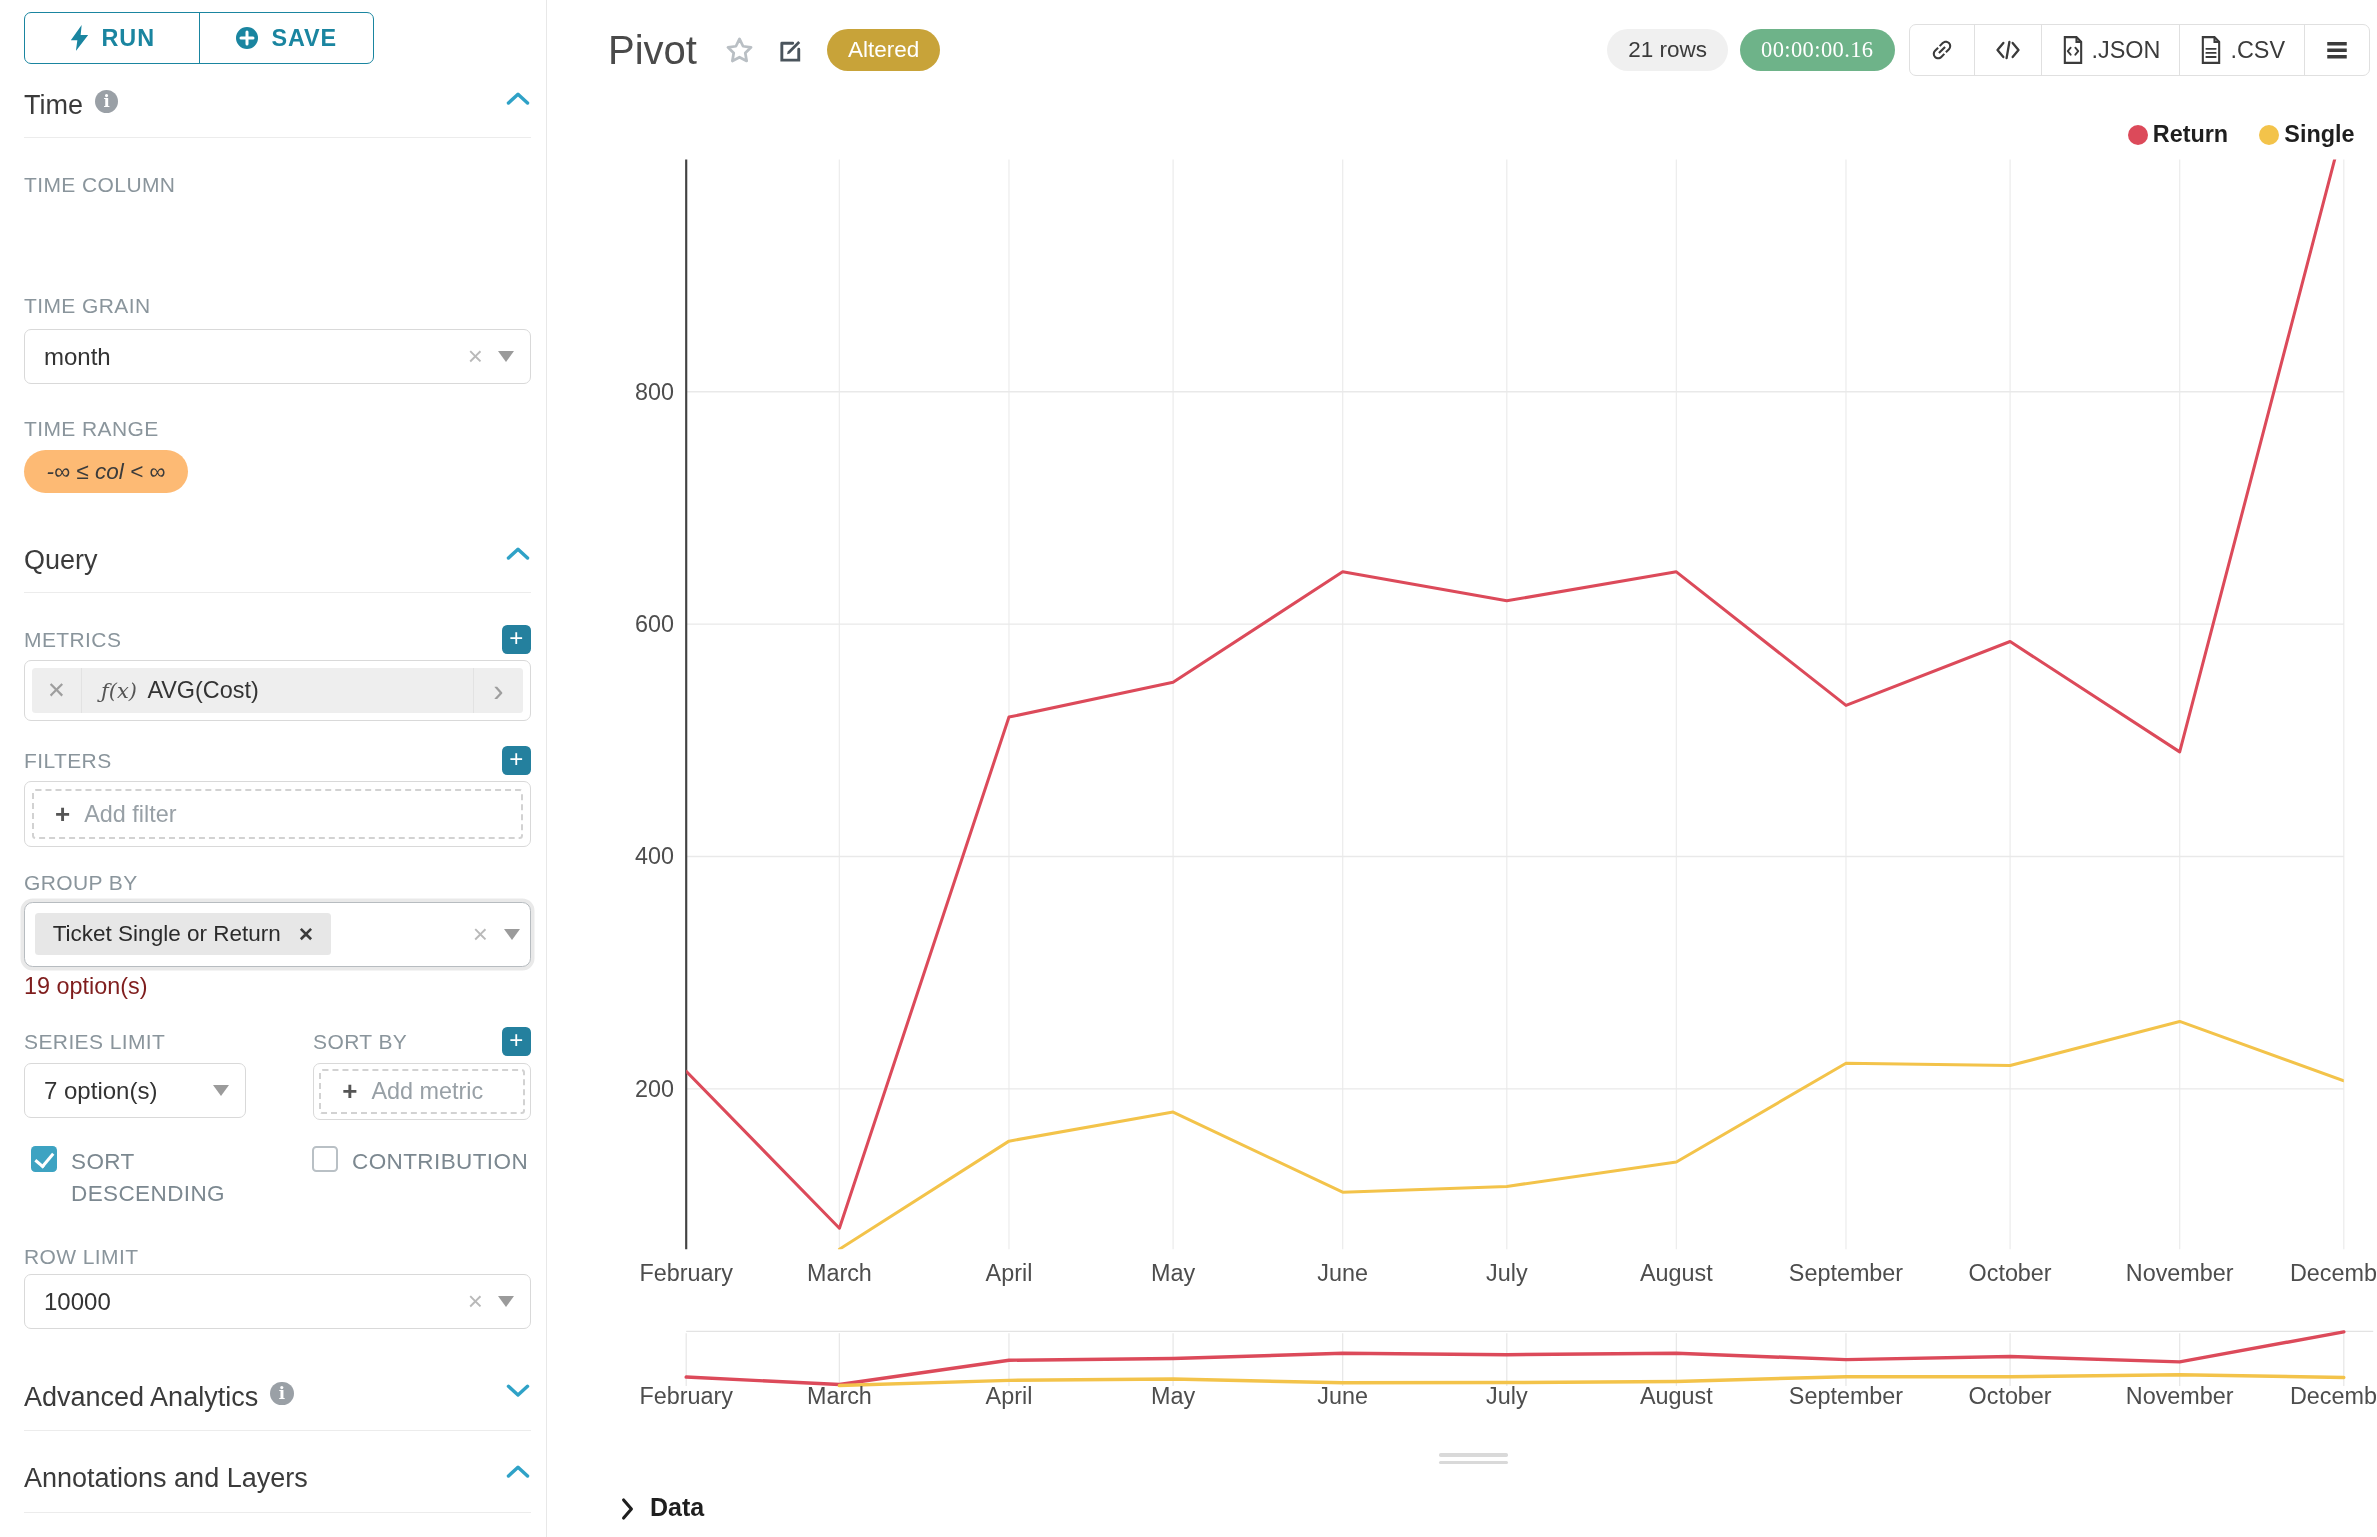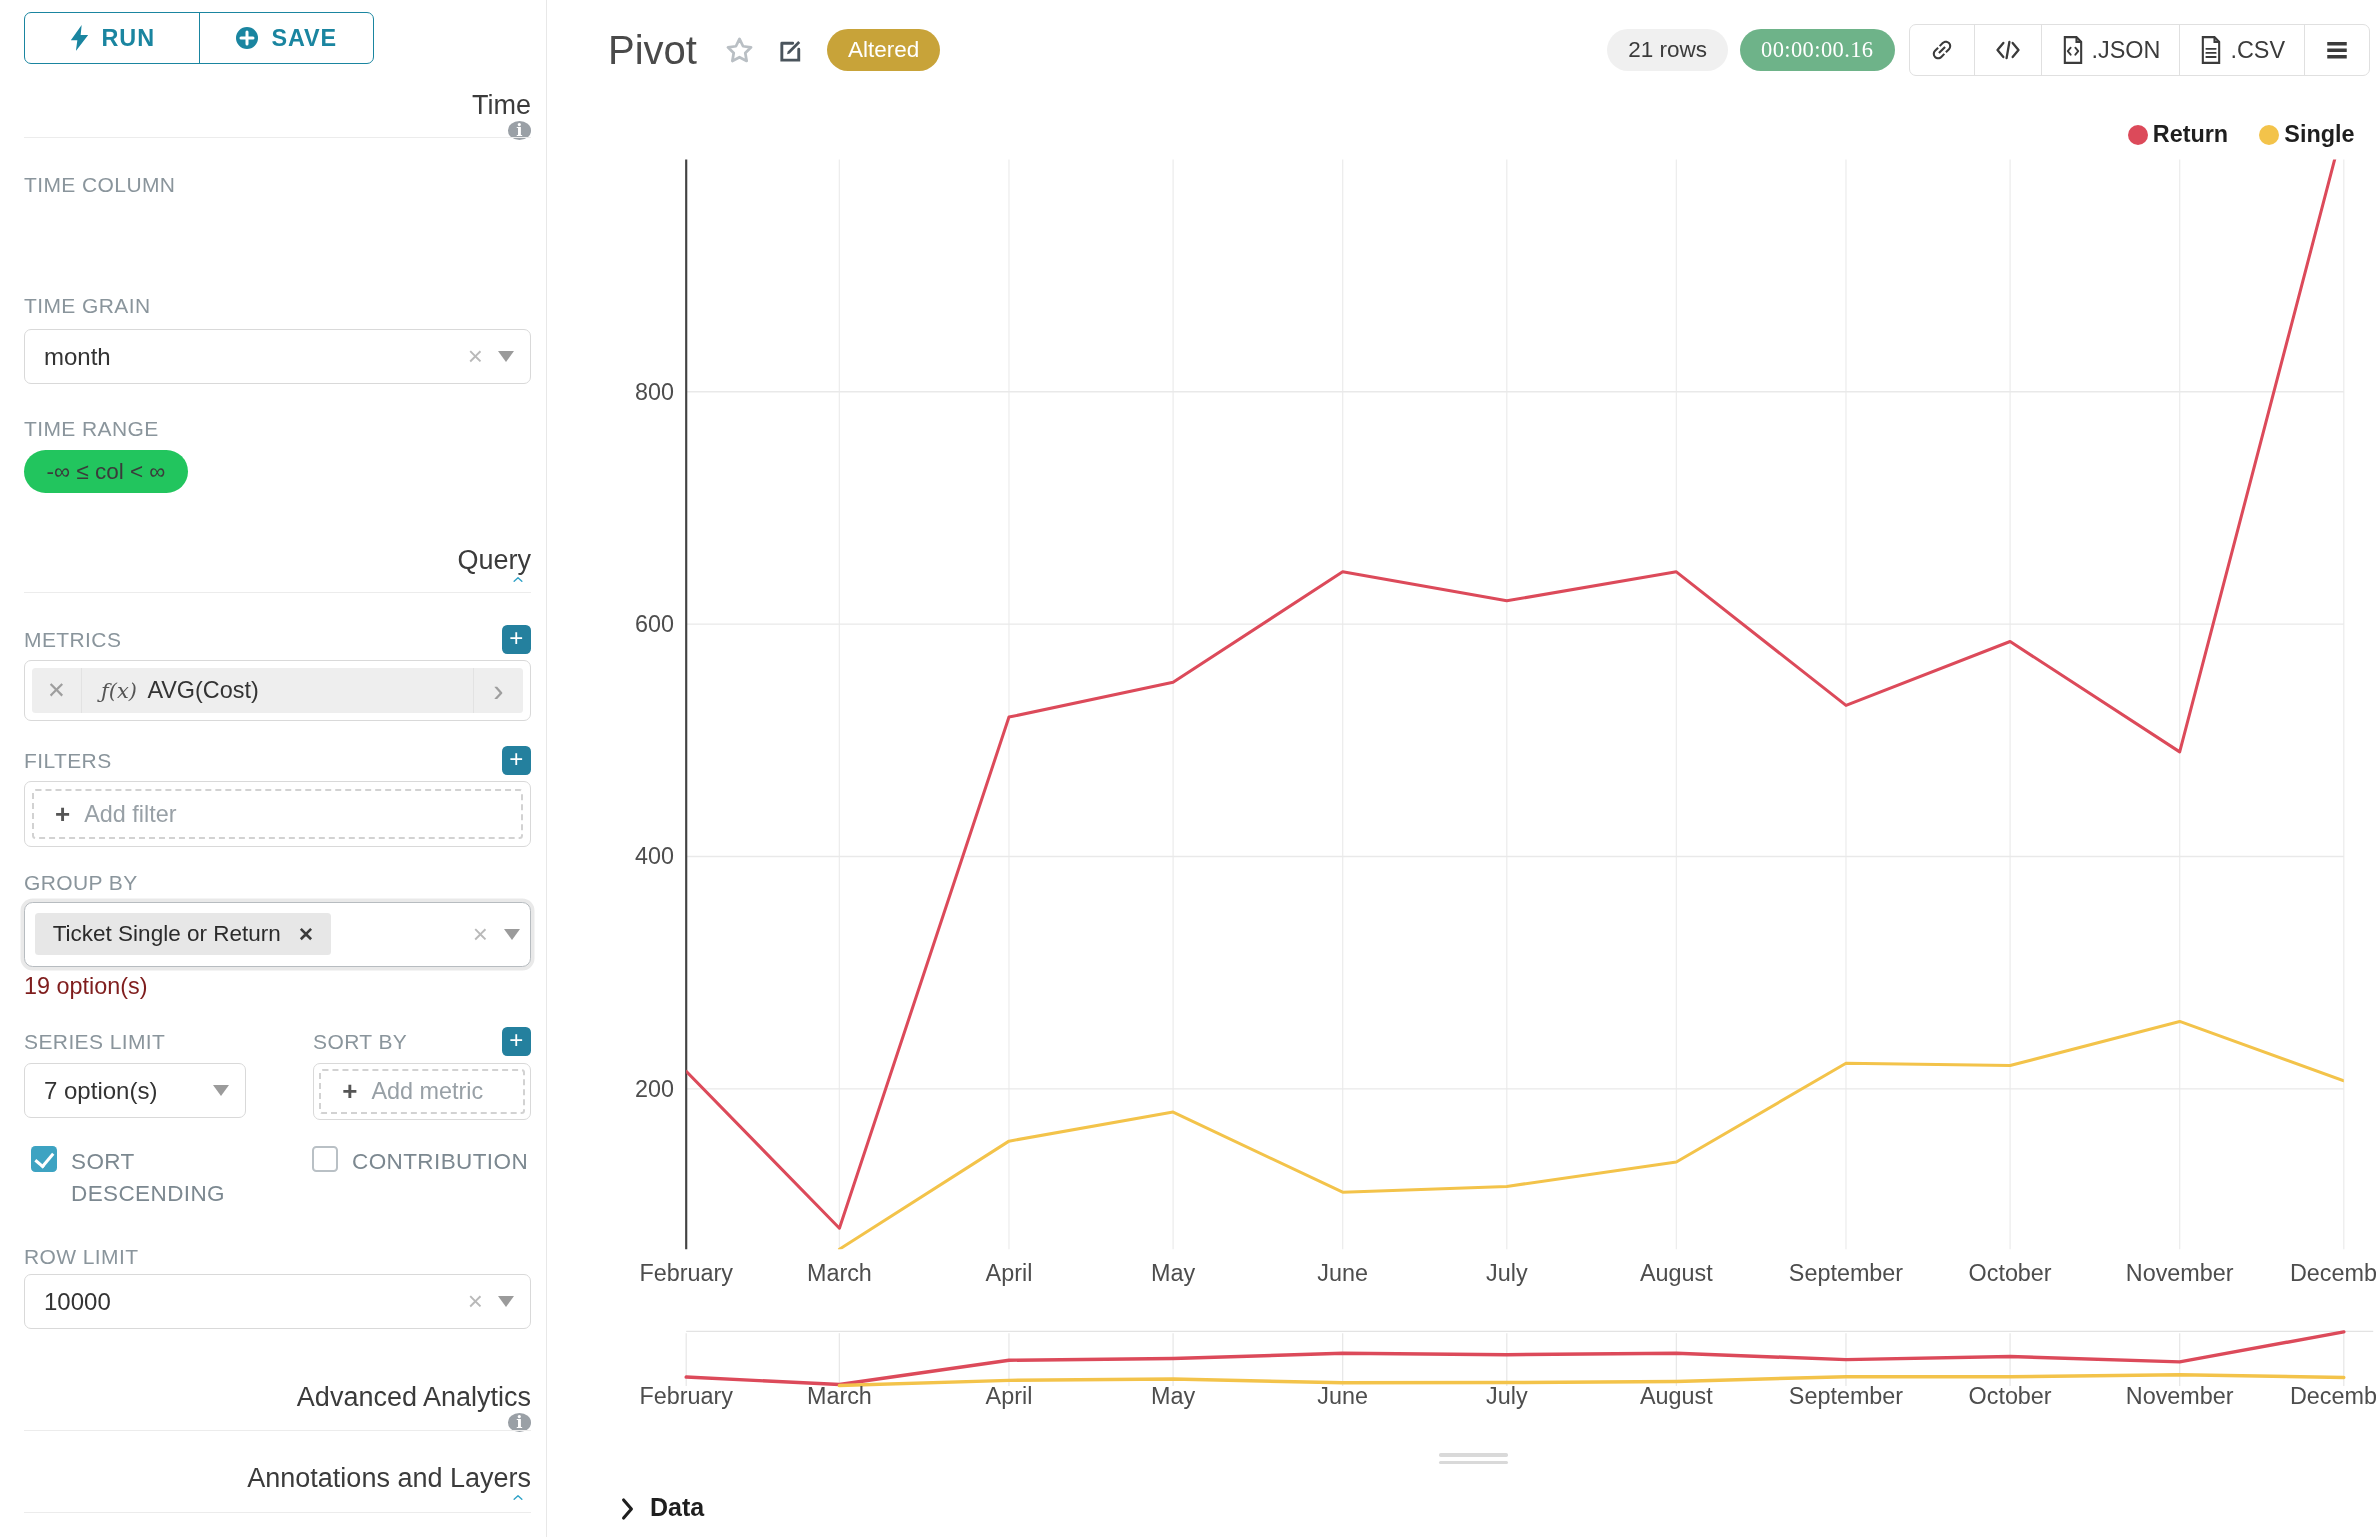--- a/index.html
+++ b/index.html
@@ -14,40 +14,40 @@
   #sidebar { position:absolute; left:0; top:0; width:547px; height:1538px;
     background:#fff; border-right:1.7px solid #e8e8e8; }
   .sb { position:absolute; left:24px; width:507px; }
 
   .btn-group { display:flex; border:1.7px solid var(--primary); border-radius:7px;
     overflow:hidden; height:52px; width:350px; background:#fff; }
   .btn { flex:1; display:flex; align-items:center; justify-content:center; gap:12px;
     color:var(--primary); font-size:23.4px; font-weight:bold; letter-spacing:0.9px; cursor:pointer; }
   .btn + .btn { border-left:1.7px solid var(--primary); }
 
-  .section-head { display:flex; align-items:flex-end; height:38px; font-size:27px; color:#3b3b3b;flex-direction:column; }
+  .section-head { display:flex; align-items:flex-start; height:38px; font-size:27px; color:#3b3b3b; }
   .section-rule { border-bottom:1.7px solid #ececec; }
   .info-dot { width:23.4px; height:23.4px; border-radius:50%; background:#9aa0a6; color:#fff;
     font-size:16.5px; font-weight:bold; font-family:"DejaVu Serif",serif; display:inline-flex;
     align-items:center; justify-content:center; margin-left:12px; }
   .head-chevron { margin-left:auto; }
 
   .ctl-label { font-size:21px; color:var(--label); letter-spacing:0.4px; display:flex; align-items:center; height:29px; }
   .plus-btn { margin-left:auto; width:29px; height:29px; border-radius:5.2px; background:var(--plus);
     color:#fff; font-size:24px; line-height:26px; text-align:center; cursor:pointer; }
 
   .select { height:55px; border:1.7px solid var(--border); border-radius:7px; display:flex;
     align-items:center; padding:0 15.6px 0 19px; font-size:24px; color:#333; background:#fff; }
   .select .grow { flex:1; }
   .clear-x { color:#b9b9b9; font-size:26px; margin-right:15.6px; }
   .caret { width:0; height:0; border-left:8.7px solid transparent; border-right:8.7px solid transparent;
     border-top:11.3px solid #9b9b9b; }
 
-  .range-pill { display:inline-block; background:#22c55e; border-radius:22.5px; height:43px;
-    line-height:43px; padding:0 22.5px; font-size:22.5px; color:#3b3b3b; }
+  .range-pill { display:inline-block; background:#fdba74; border-radius:22.5px; height:43px;
+    line-height:43px; padding:0 22.5px; font-size:22.5px; color:#3b3b3b;font-style:italic; }
 
   .box-outer { border:1.7px solid var(--border); border-radius:7px; padding:7px; background:#fff; }
   .metric-chip { background:#eee; border-radius:3.5px; height:45px; display:flex; align-items:center; overflow:hidden; }
   .chip-x { width:50px; text-align:center; color:#9e9e9e; font-size:22.5px; border-right:1.7px solid #e2e2e2;
     align-self:stretch; display:flex; align-items:center; justify-content:center; }
   .chip-fx { font-family:"DejaVu Serif",serif; font-style:italic; font-size:21px; color:#555; margin:0 10.4px 0 19px; }
   .chip-label { font-size:23.4px; color:#333; }
   .chip-arrow { margin-left:auto; width:50px; align-self:stretch; display:flex; align-items:center;
     justify-content:center; color:#9e9e9e; font-size:31px; border-left:1.7px solid #e2e2e2; }
 

